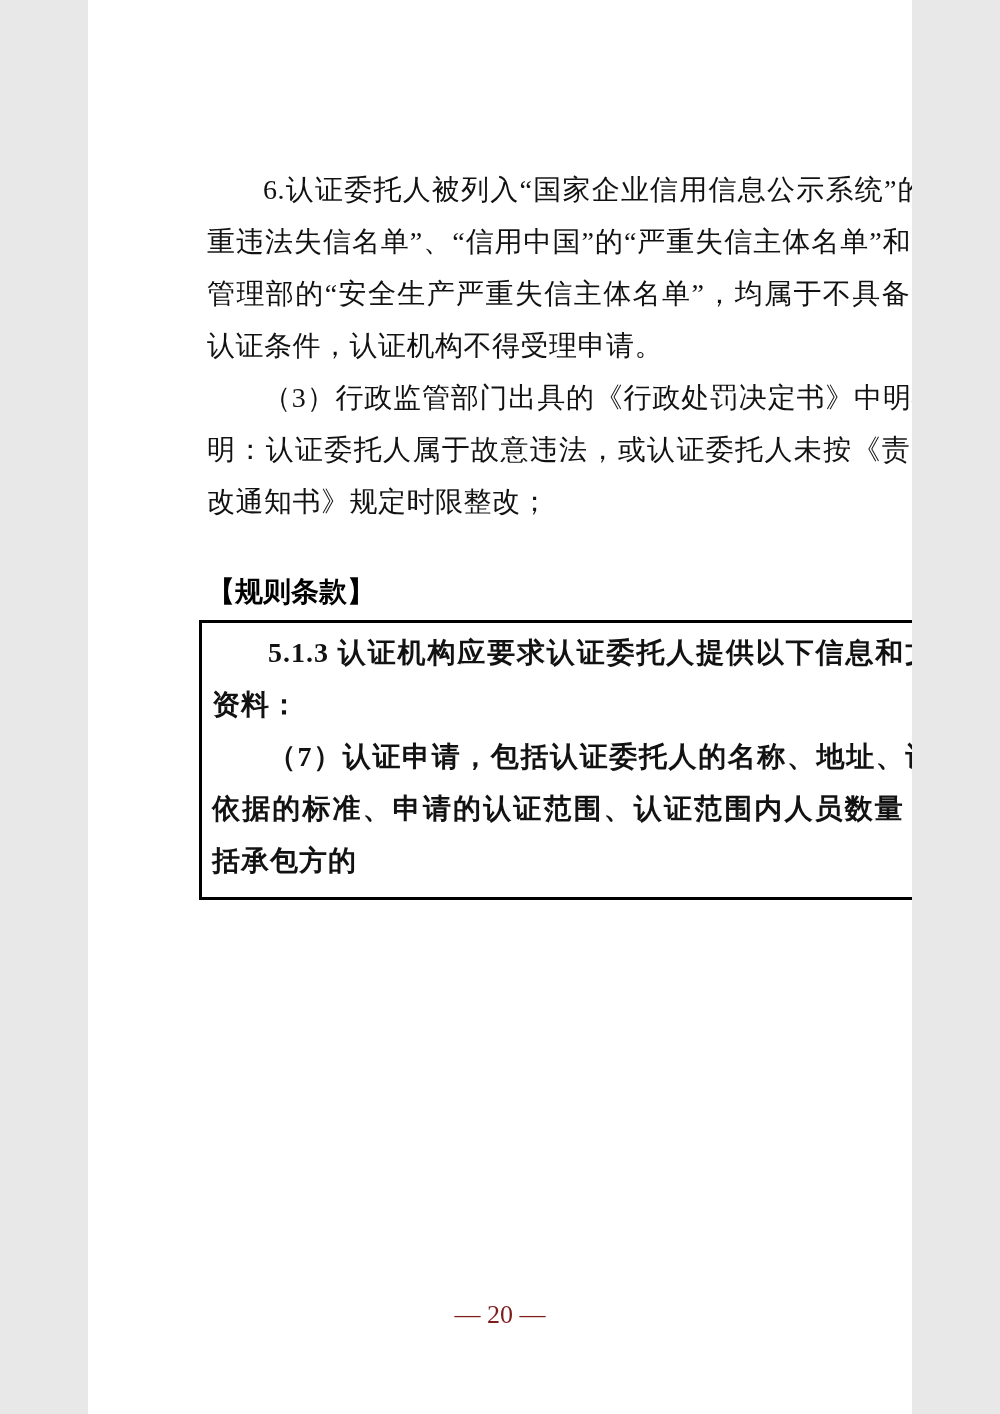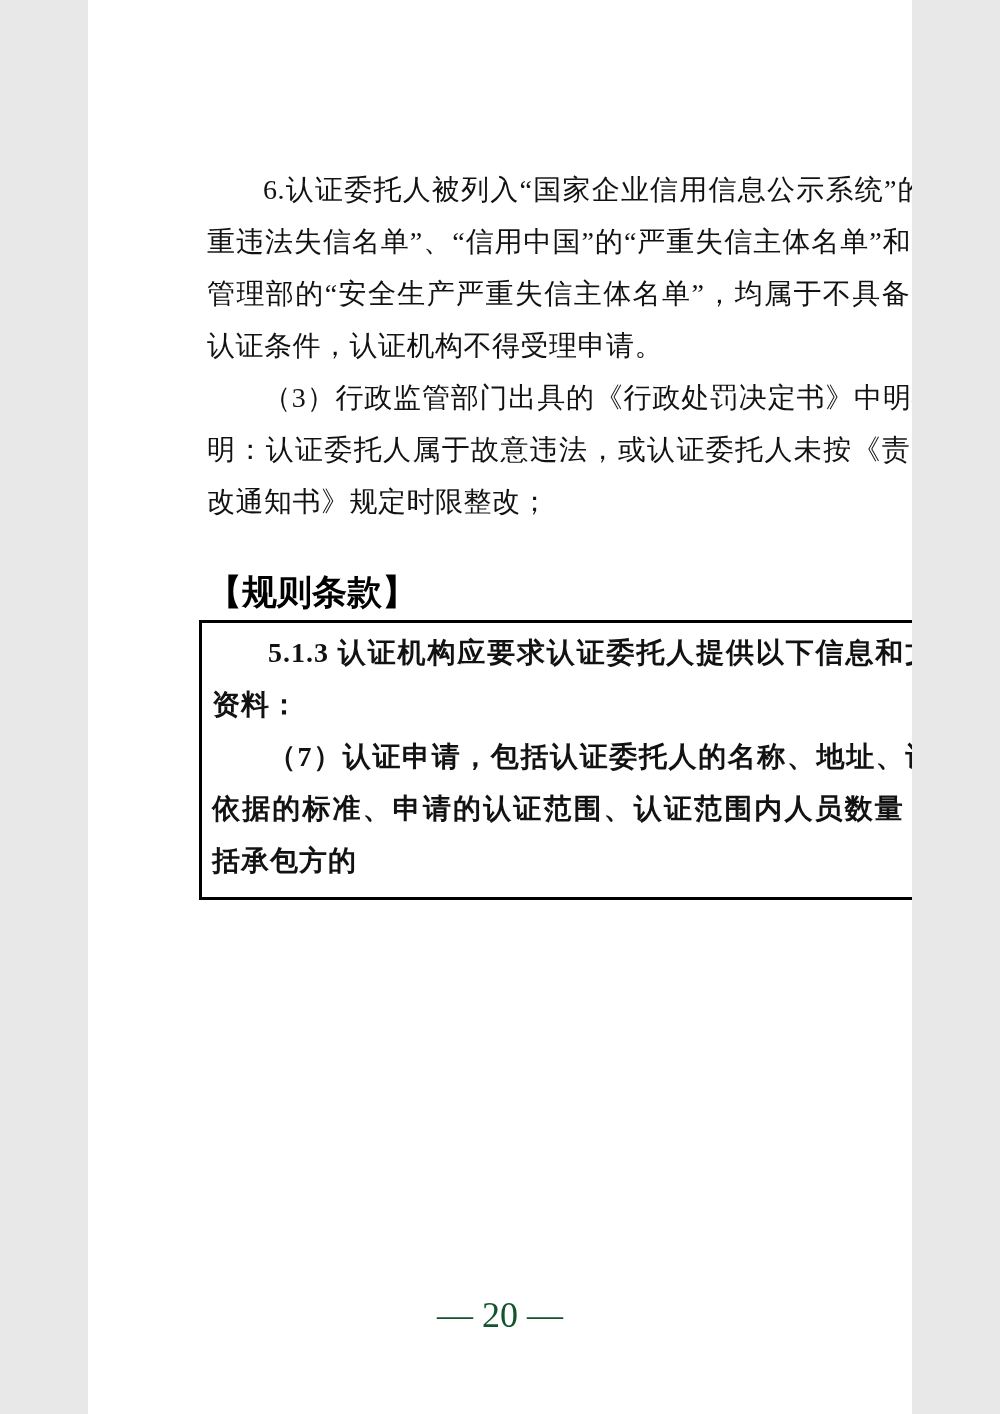--- a/index.html
+++ b/index.html
@@ -28,42 +28,42 @@
     font-size: 28px;
     line-height: 52px;
     text-align: justify;
     text-indent: 2em;
     letter-spacing: 0.5px;
   }
   .section-heading {
     margin: 44px 0 0 0;
     font-family: "Liberation Sans", "DejaVu Sans", sans-serif;
     font-weight: 700;
-    font-size: 35px;
+    font-size: 28px;
     line-height: 40px;
     color: #000000;
   }
   .rule-box {
     margin: 8px -8px 0 -8px;
     border: 3px solid #000000;
     padding: 4px 10px 10px 10px;
   }
   .rule-box .para {
     letter-spacing: 1px;
     font-weight: bold;
   }
   .page-footer {
     position: absolute;
     left: 0;
     bottom: 82px;
     width: 100%;
     text-align: center;
-    font-size: 36px;
+    font-size: 26px;
     line-height: 34px;
-    color: #14532d;
+    color: #7f1d1d;
   }
 </style>
 </head>
 <body>
 
 <div class="page">
 
   <div class="content">
 
     <p class="para">6.认证委托人被列入“国家企业信用信息公示系统”的“严重违法失信名单”、“信用中国”的“严重失信主体名单”和应急管理部的“安全生产严重失信主体名单”，均属于不具备申请认证条件，认证机构不得受理申请。</p>

